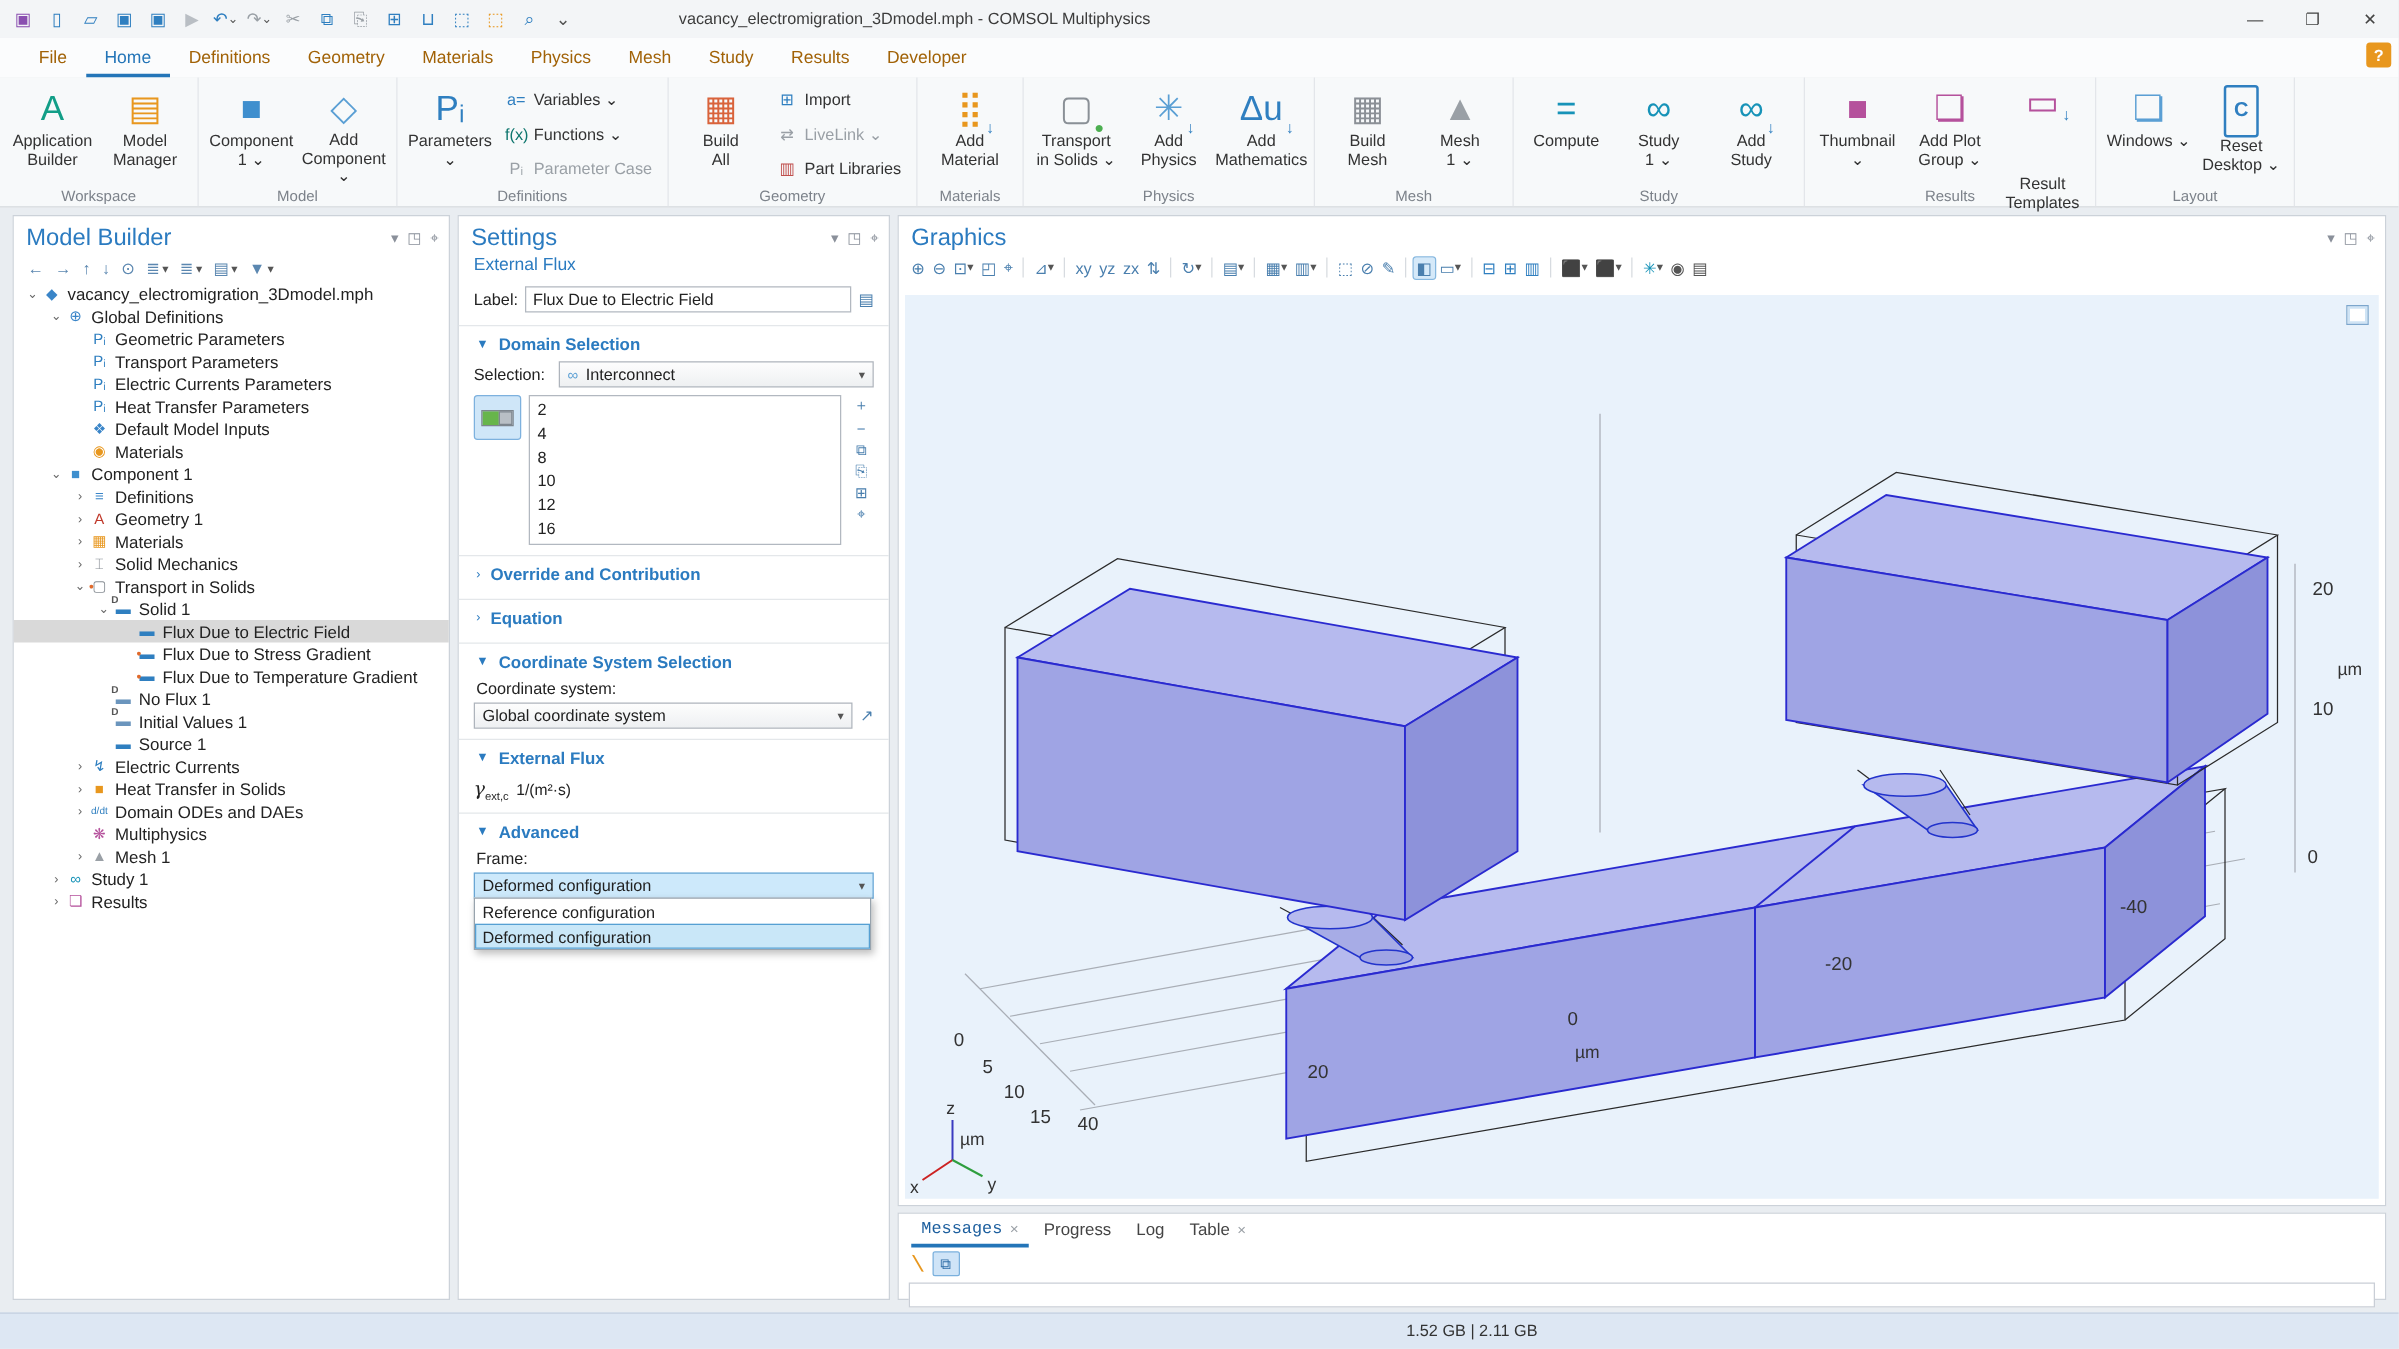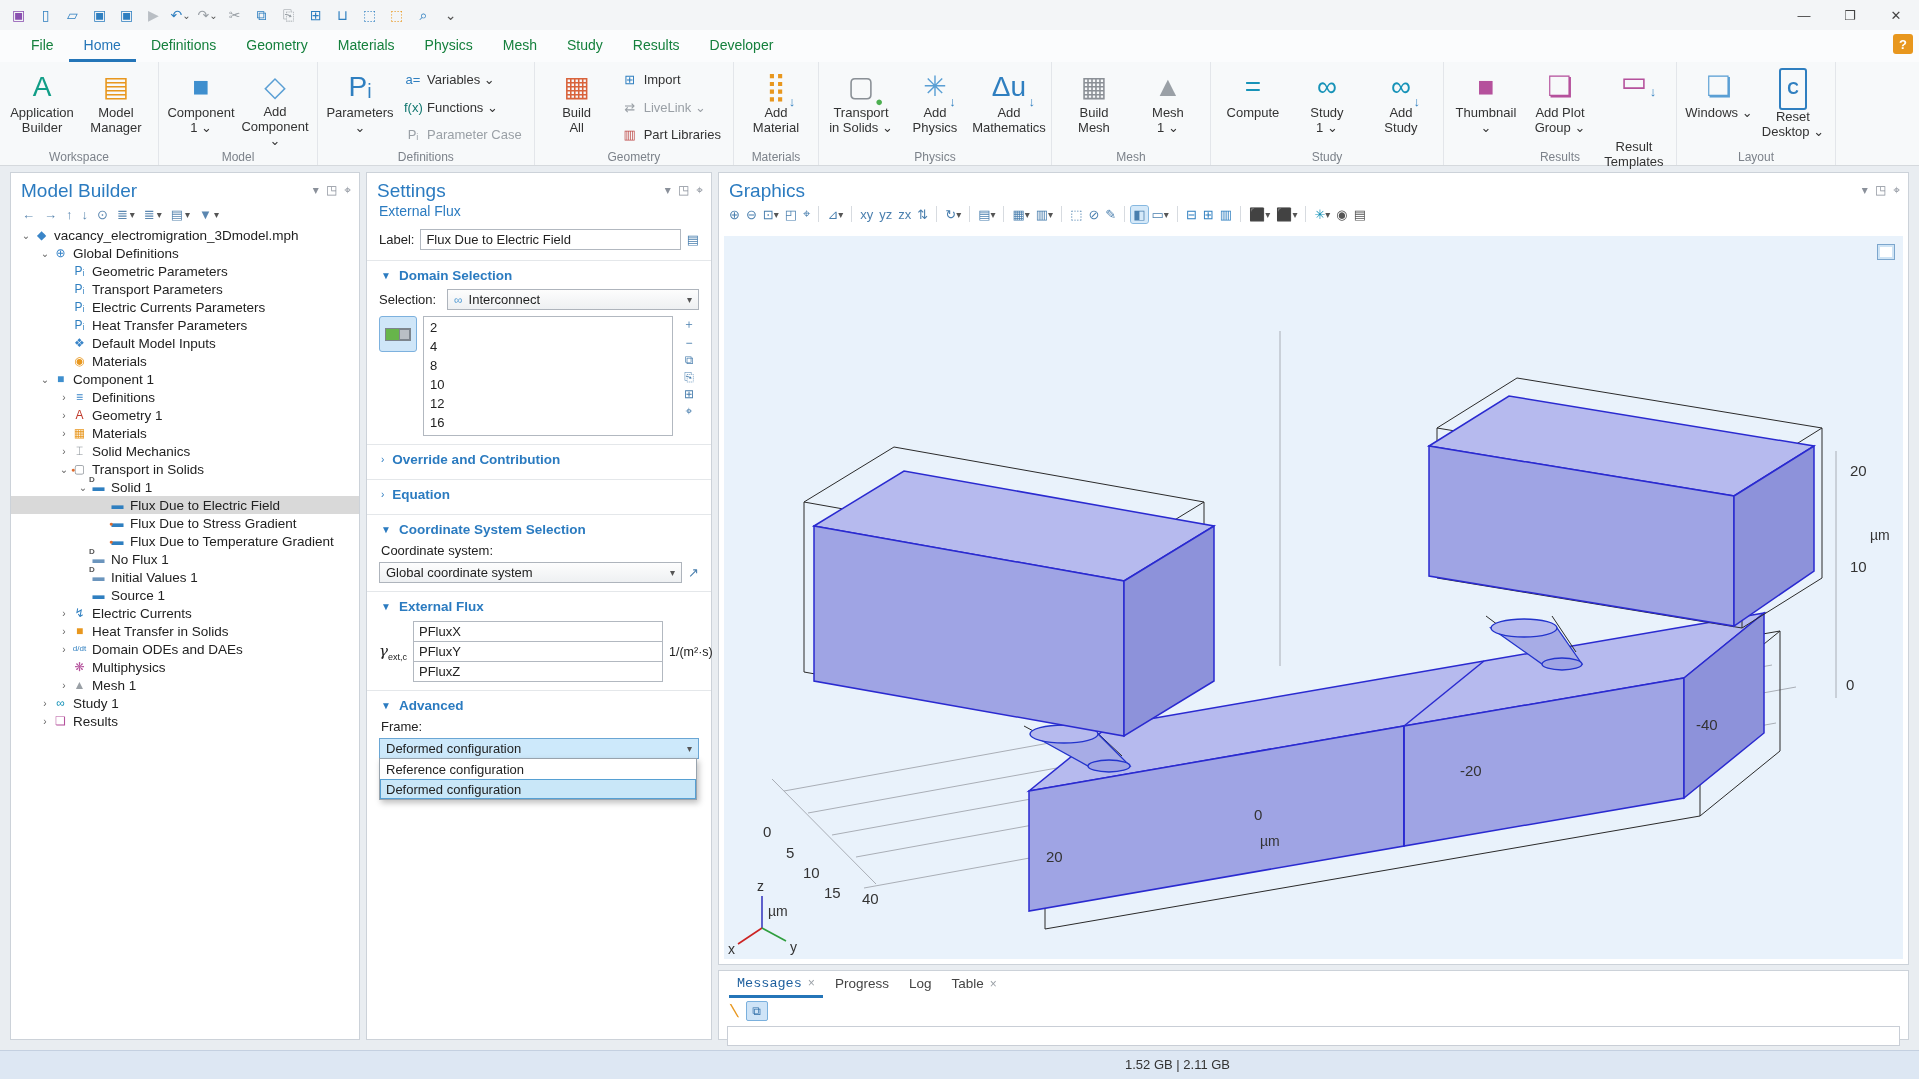--- a/index.html
+++ b/index.html
@@ -7,21 +7,21 @@
        font-family:"Liberation Sans",sans-serif;font-size:14px;color:#222;}
   
   #titlebar{position:absolute;left:0;top:0;width:100%;height:30px;background:#f3f5f7;border-bottom:1px solid #e2e5e9;display:flex;align-items:center;}
   #qat{display:flex;align-items:center;padding-left:6px;gap:2px;}
   .qi{width:25px;height:24px;display:flex;align-items:center;justify-content:center;font-size:14px;border-radius:3px;}
   #win-title{position:absolute;left:543px;top:0;height:30px;line-height:30px;font-size:13px;color:#3c3c3c;white-space:nowrap;}
   #win-ctls{position:absolute;right:0;top:0;height:30px;display:flex;}
   .wc{width:46px;height:30px;display:flex;align-items:center;justify-content:center;font-size:13px;color:#444;}
   
   #menubar{position:absolute;left:0;top:30px;width:100%;height:32px;background:#fbfcfd;display:flex;align-items:stretch;padding-left:16px;box-sizing:border-box;}
-  .mtab{padding:0 15px;display:flex;align-items:center;font-size:14px;color:#15803d;border-bottom:3px solid transparent;}
+  .mtab{padding:0 15px;display:flex;align-items:center;font-size:14px;color:#a16207;border-bottom:3px solid transparent;}
   .mtab.active{color:#2475b8;border-bottom-color:#2475b8;}
   #help-btn{position:absolute;right:6px;top:34px;width:20px;height:20px;background:#e8971e;color:#fff;font-weight:bold;border-radius:3px;display:flex;align-items:center;justify-content:center;font-size:13px;}
   
   #ribbon{position:absolute;left:0;top:62px;width:100%;height:104px;background:#f7f9fa;border-bottom:1px solid #d5d9dd;display:flex;box-sizing:border-box;}
   .rgroup{position:relative;border-right:1px solid #e3e6ea;padding:3px 6px 16px 6px;display:flex;gap:2px;}
   .rgl{position:absolute;bottom:1px;left:0;right:0;text-align:center;font-size:12px;color:#7c828a;white-space:nowrap;}
   .rbig{width:72px;display:flex;flex-direction:column;align-items:center;padding-top:3px;font-size:13px;color:#333;text-align:center;line-height:1.12;border-radius:3px;}
   .rbig .ric{position:relative;height:38px;display:flex;align-items:center;justify-content:center;font-size:28px;line-height:1;}
   .badge{position:absolute;right:-9px;bottom:-2px;font-size:13px;font-weight:bold;}
   .scol{display:flex;flex-direction:column;justify-content:space-between;padding:4px 2px 4px 2px;}
@@ -119,20 +119,21 @@
       <span class="qi" style="color: rgb(154, 160, 166);">✂</span>
       <span class="qi" style="color: rgb(47, 127, 192);">⧉</span>
       <span class="qi" style="color: rgb(154, 160, 166);">⎘</span>
       <span class="qi" style="color: rgb(47, 127, 192);">⊞</span>
       <span class="qi" style="color: rgb(47, 127, 192);">⊔</span>
       <span class="qi" style="color: rgb(47, 127, 192);">⬚</span>
       <span class="qi" style="color: rgb(232, 151, 30);">⬚</span>
       <span class="qi" style="color: rgb(47, 127, 192);">⌕</span>
       <span class="qi" style="color: rgb(85, 85, 85);">⌄</span>
     </div>
+  <div id="win-title">vacancy_electromigration_3Dmodel.mph - COMSOL Multiphysics</div>
   <div id="win-ctls">
     <div class="wc">—</div>
     <div class="wc">❐</div>
     <div class="wc">✕</div>
   </div>
 </div>
 
 <div id="menubar">
     <div class="mtab">File</div>
     <div class="mtab active">Home</div>
@@ -548,25 +549,20 @@
     </div>
   </div>
 
   <div class="sect spad">
     <div class="sect-h">
       <span class="chev">▼</span>
       <span>External Flux</span>
     </div>
     <div class="fluxgrid" style="margin-top:4px;">
       <span id="flux-sym">γ<sub>ext,c</sub></span>
-      <div class="fluxfields" id="flux-fields">
-          <div class="tfield">PFluxX</div>
-          <div class="tfield">PFluxY</div>
-          <div class="tfield">PFluxZ</div>
-        </div>
       <span id="flux-unit">1/(m²·s)</span>
     </div>
   </div>
 
   <div class="sect spad" style="position:relative;">
     <div class="sect-h">
       <span class="chev">▼</span>
       <span>Advanced</span>
     </div>
     <div style="font-size:13px;margin:2px 0 4px 2px;">Frame:</div>

